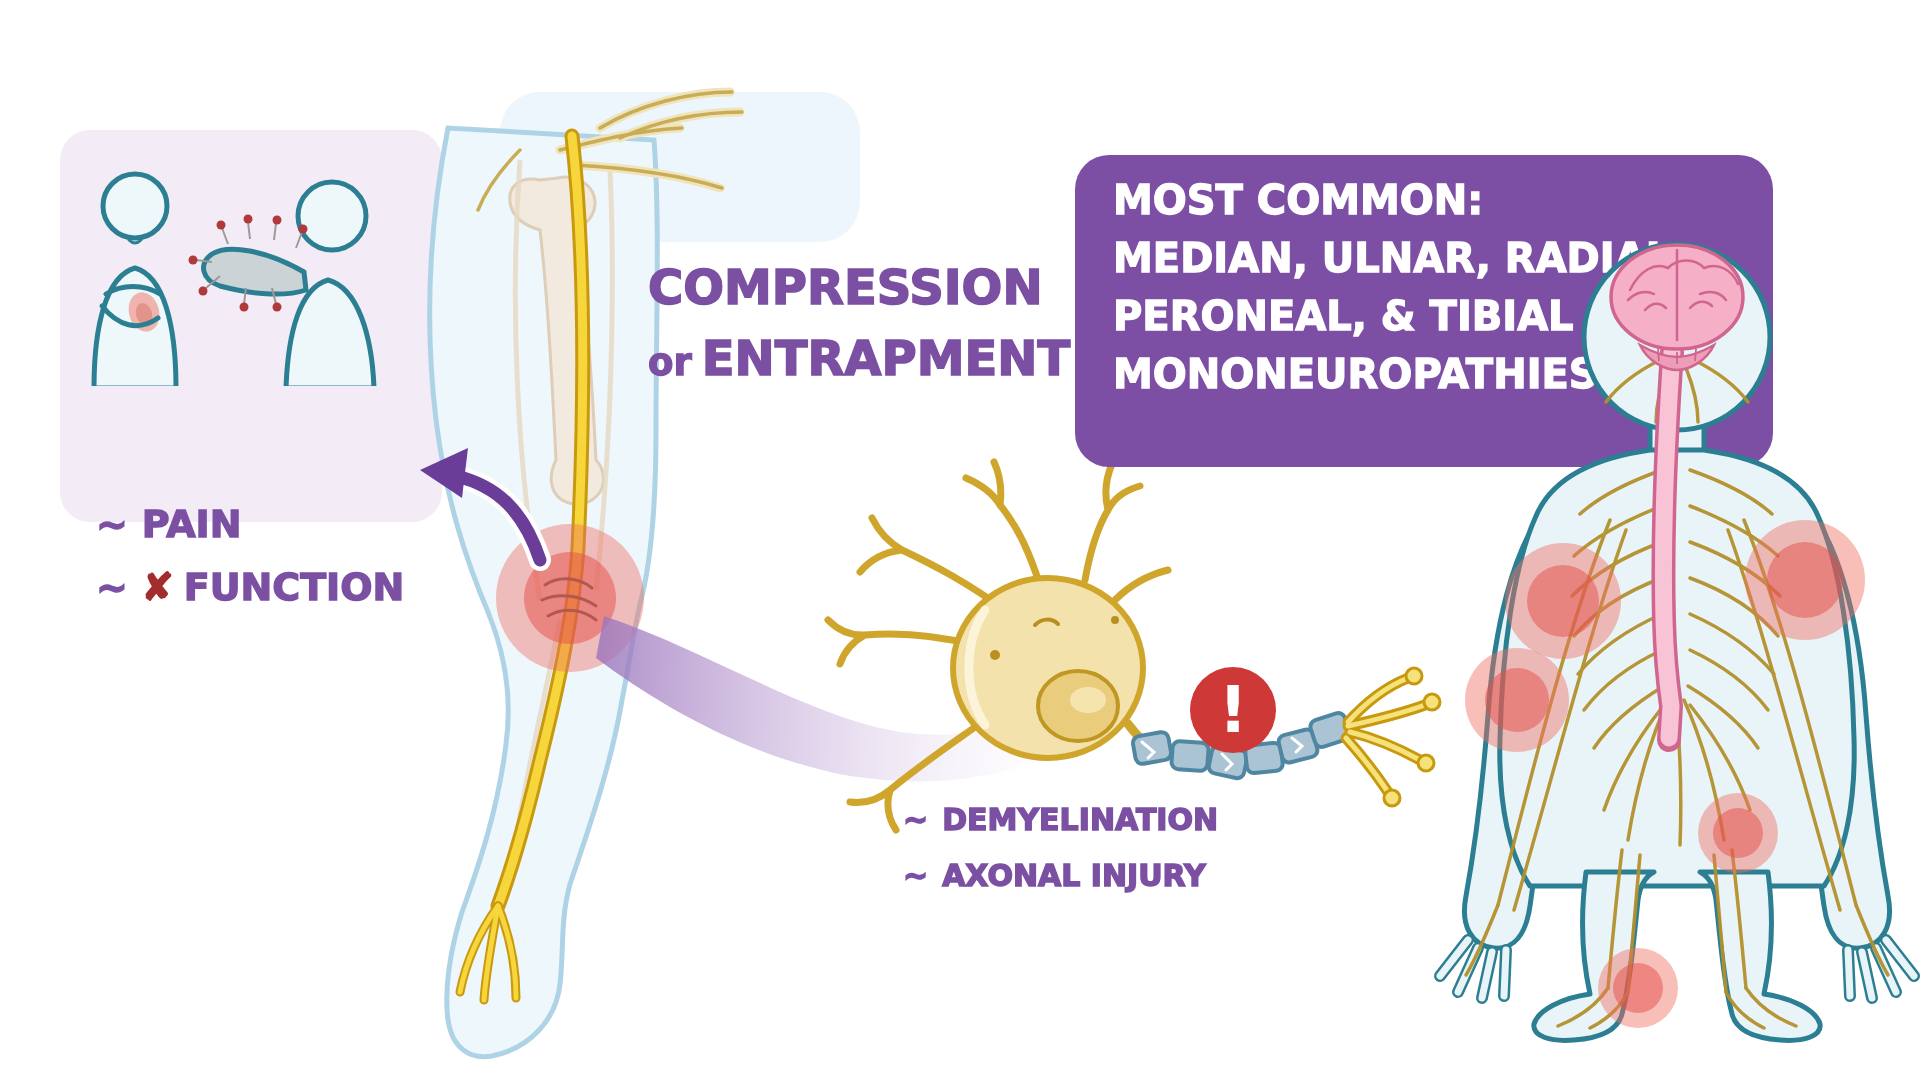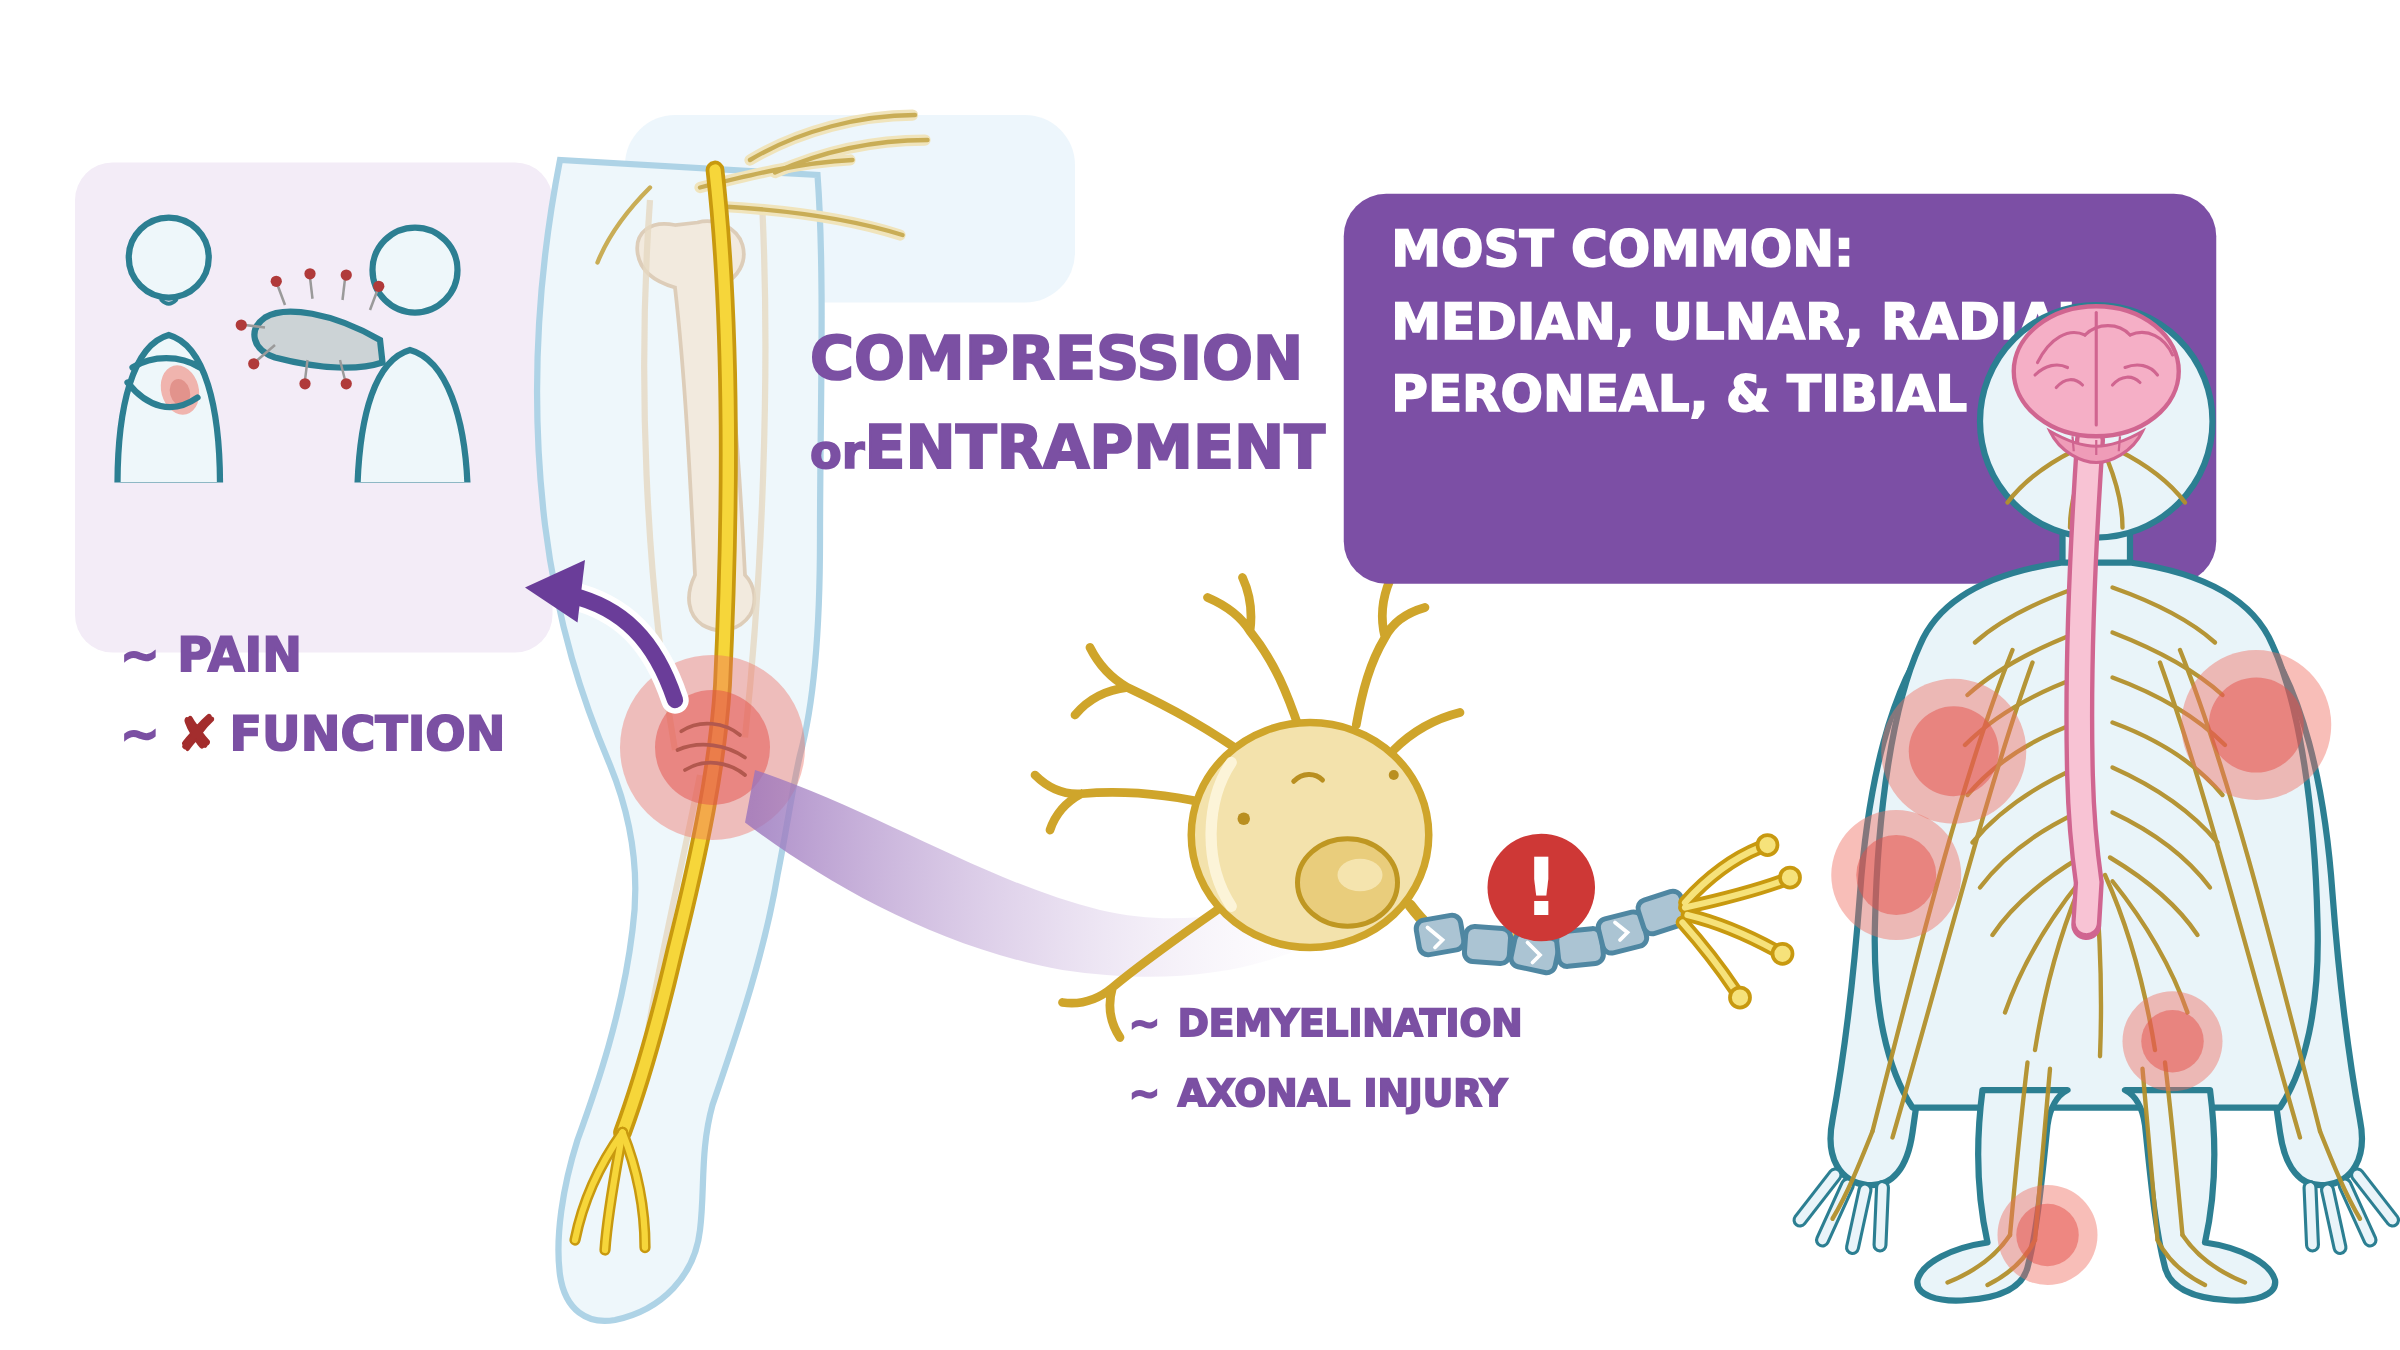--- a/index.html
+++ b/index.html
@@ -17,21 +17,21 @@
   .symptom-panel{position:absolute;left:60px;top:130px;width:382px;height:392px;
     background:var(--lavender-panel);border-radius:30px;}
   .figures-svg{position:absolute;left:0;top:6px;}
   .symptom-line{position:absolute;left:36px;font-size:38px;font-weight:800;
     color:var(--text-purple);-webkit-text-stroke:1.4px currentColor;white-space:nowrap;}
   .symptom-line .tilde{margin-right:14px;}
   .symptom-line .cross{color:var(--cross-red);-webkit-text-stroke:1.8px currentColor;margin-right:10px;}
   .line-pain{top:372px;} .line-function{top:435px;}
   .mech-caption{position:absolute;left:648px;top:252px;color:var(--text-purple);
     font-size:48px;font-weight:800;line-height:71px;-webkit-text-stroke:1.6px currentColor;white-space:nowrap;}
-  .mech-caption .small-or{font-size:37px;-webkit-text-stroke:1.3px currentColor;}
+  .mech-caption .small-or{font-size:37px;-webkit-text-stroke:1.3px currentColor;margin-right:10px;}
   .common-panel{position:absolute;left:1075px;top:155px;width:698px;height:312px;
     background:var(--box-purple);border-radius:34px;padding:16px 0 0 38px;}
   .common-line{color:var(--white-text);font-size:40px;font-weight:800;line-height:58px;
     -webkit-text-stroke:1.3px currentColor;white-space:nowrap;}
   .patho-caption{position:absolute;left:903px;top:792px;color:var(--text-purple);
     font-size:30px;font-weight:800;line-height:56px;-webkit-text-stroke:1.5px currentColor;white-space:nowrap;}
   .patho-caption .tilde{margin-right:14px;}
   svg{position:absolute;left:0;top:0;}
 </style>
 </head>
@@ -212,20 +212,21 @@
         <circle cx="1233" cy="710" r="43" style="fill:var(--alert-red)"></circle>
         <text x="1233" y="732" text-anchor="middle" font-size="64" font-weight="bold" fill="#ffffff">!</text>
       </g>
     </g>
   </svg>
 
   <div class="common-panel">
     <div class="common-line">MOST COMMON:</div>
     <div class="common-line">MEDIAN, ULNAR, RADIAL,</div>
     <div class="common-line">PERONEAL, &amp; TIBIAL</div>
+    <div class="common-line">MONONEUROPATHIES</div>
   </div>
 
   <svg width="1920" height="1080" viewBox="0 0 1920 1080">
     <g stroke="#2c7f92" stroke-width="5" fill="#e9f4f9" stroke-linejoin="round">
       <path d="M1548,505 C1512,548 1494,630 1488,715 C1482,795 1474,852 1466,896 C1460,926 1472,946 1494,948
                C1514,950 1526,934 1530,906 C1538,848 1548,790 1558,735 C1568,678 1582,622 1600,578
                C1588,548 1570,520 1548,505 Z"></path>
       <path d="M1806,505 C1842,548 1860,630 1866,715 C1872,795 1880,852 1888,896 C1894,926 1882,946 1860,948
                C1840,950 1828,934 1824,906 C1816,848 1806,790 1796,735 C1786,678 1772,622 1754,578
                C1766,548 1784,520 1806,505 Z"></path>

